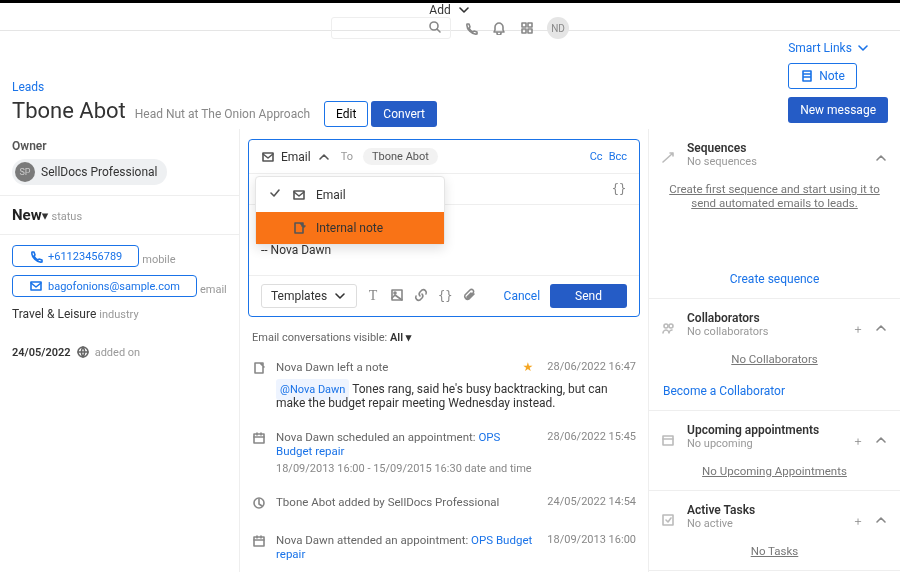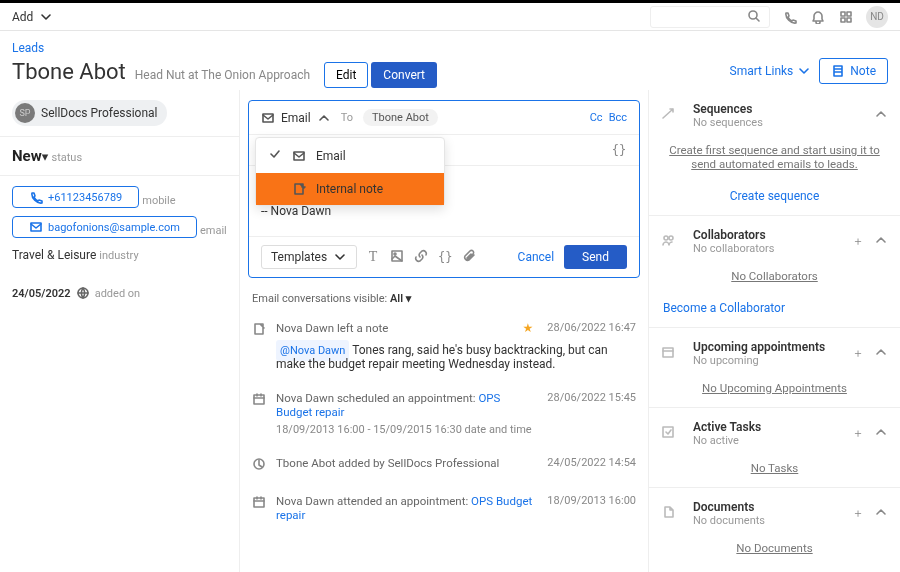--- a/index.html
+++ b/index.html
@@ -1,30 +1,30 @@
 <!DOCTYPE html>
 <html><head>
 <meta charset="utf-8">
 <style>
   * { box-sizing: border-box; margin: 0; padding: 0; font-family: -apple-system, BlinkMacSystemFont, "Segoe UI", Roboto, Arial, sans-serif; }
   body { background: #fff; color: #333; font-size: 12px; width: 900px; height: 572px; overflow: hidden; }
   a { color: #1a73e8; text-decoration: none; }
 
-  .topbar { height: 31px; border-top: 3px solid #000; border-bottom: 1px solid #e5e5e5; display: flex; align-items: center; padding: 0 12px; justify-content: space-between; }
+  .topbar { height: 31px; border-top: 3px solid #000; border-bottom: 1px solid #e5e5e5; display: flex; align-items: center; padding: 0 12px; justify-content: space-between; flex-direction: column; }
   .topbar-left { display: flex; align-items: center; gap: 6px; cursor: pointer; }
   .topbar-right { display: flex; align-items: center; gap: 12px; }
   .search-box { width: 120px; height: 22px; border: 1px solid #eee; border-radius: 3px; display:flex; align-items:center; justify-content:flex-end; padding-right:6px;}
   .topbar-icon { width: 16px; height: 16px; display:flex; align-items:center; justify-content:center; color:#888; cursor:pointer;}
   .avatar { width:22px; height:22px; border-radius:50%; background:#e5e5e5; display:flex; align-items:center; justify-content:center; font-size:10px; color:#888;}
 
   .header-row { padding: 10px 12px 6px 12px; display:flex; justify-content:space-between; align-items:flex-end; }
   .breadcrumb { color:#1a73e8; font-size:12px; margin-bottom:4px; display:block;}
   .lead-name { font-size:22px; color:#333; font-weight:400; display:inline;}
   .lead-sub { color:#888; font-size:12px; margin-left:6px;}
-  .hdr-actions { display:flex; gap:8px; align-items:center;}
+  .hdr-actions { display:flex; gap:8px; align-items:flex-start;flex-direction:column;}
   .btn { padding: 5px 11px; border-radius:3px; font-size:12px; cursor:pointer; border:1px solid transparent;}
   .btn-outline { border-color:#1a73e8; color:#000000; background:#fff;}
   .btn-primary { background:#255cc6; color:#fff;}
   .btn-icon-outline { border-color:#1a73e8; color:#1a73e8; background:#fff; display:flex; gap:5px; align-items:center;}
   .smart-links { color:#1a73e8; font-size:12px; display:flex; align-items:center; gap:4px; cursor:pointer;}
 
   .columns { display:flex; height: calc(572px - 31px - 56px);}
   .col-left { width: 240px; border-right:1px solid #eee; }
   .col-mid { flex:1; padding: 10px 8px 0 8px; overflow:hidden;}
   .col-right { width: 252px; border-left:1px solid #eee; padding: 0; }
@@ -49,21 +49,21 @@
   .c-recipient { background:#f2f2f2; border-radius:11px; padding:2px 9px; font-size:11px; color:#555;}
   .c-ccbcc { margin-left:auto; color:#1a73e8; font-size:11px; display:flex; gap:6px;}
   .c-subject-row { display:flex; align-items:center; justify-content:space-between; padding:8px 12px; border-bottom:1px solid #eee;}
   .c-subject { font-size:12px; color:#333; flex:1;}
   .c-body { padding: 8px 12px 18px 12px; min-height:60px; font-size:12px; color:#333;}
   .c-footer { display:flex; align-items:center; padding:8px 12px; border-top:1px solid #eee; gap:8px;}
   .templates-btn { border:1px solid #ddd; border-radius:3px; padding:4px 9px; font-size:12px; display:flex; gap:6px; align-items:center; cursor:pointer;}
   .tool-icon { color:#888; cursor:pointer; width:16px; text-align:center;}
   .c-actions { margin-left:auto; display:flex; gap:10px; align-items:center;}
   .cancel-link{ color:#1a73e8; cursor:pointer; font-size:12px;}
-  .send-btn { background:#255cc6; color:#fff; padding:5px 18px; border-radius:3px; cursor:pointer; font-size:12px;}
+  .send-btn { background:#255cc6; color:#fff; padding:5px 25px; border-radius:3px; cursor:pointer; font-size:12px;}
 
   
   .dd { position:absolute; top:36px; left:6px; width:190px; background:#fff; border:1px solid #e5e5e5; box-shadow:0 4px 12px rgba(0,0,0,.12); border-radius:4px; z-index:20;}
   .dd-item { display:flex; align-items:center; gap:10px; padding:9px 12px; font-size:12px; cursor:pointer;}
   .dd-item.hl { background:#f97316;}
   .dd-item .check{width:14px;color:#555;}
   .dd-item svg{color:#555;}
 
   
   .filters { padding: 14px 4px 6px 4px; font-size:11px; color:#666; }
@@ -77,21 +77,21 @@
   .act-text { flex:1; font-size:11.5px; color:#666;}
   .act-ts { font-size:11px; color:#888; white-space:nowrap;}
   .act-body { font-size:12px; color:#333; padding:4px 0 0 24px;}
   .act-mention { background:#eef4ff; color:#1a73e8; border-radius:3px; padding:4px 4px; font-size:11px;}
   .act-link { color:#1a73e8;}
   .act-sub { font-size:11px; color:#888; padding:4px 0 0 24px;}
   .star-amber { color:#f5a623; margin-right:6px;}
 
   
   .panel { border-bottom:1px solid #eee; }
-  .panel-h { display:flex; align-items:center; padding:12px; gap:16px;}
+  .panel-h { display:flex; align-items:flex-end; padding:12px; gap:10px;}
   .panel-h .pi { width:16px; color:#bbb; flex-shrink:0;}
   .panel-h .pt { font-weight:600; font-size:12px; color:#333;}
   .panel-h .ps { font-size:11px; color:#999;}
   .panel-h .ctrls { margin-left:auto; display:flex; gap:10px; align-items:center; color:#888;}
   .panel-h .ctrls span{cursor:pointer;}
   .panel-body { padding:2px 14px 12px 14px; font-size:11.5px; color:#777; text-align:center;text-decoration:underline;}
   .panel-link { color:#1a73e8; display:block; padding:6px 14px 12px 14px; font-size:12px;}
 
   
   svg { width:14px; height:14px; stroke:currentColor; fill:none; stroke-width:1.6; stroke-linecap:round; stroke-linejoin:round;}
@@ -152,27 +152,29 @@
       <svg>
           <path d="M3 5l4 4 4-4"></path>
         </svg>
     </span>
     <span class="btn btn-icon-outline">
       <svg>
           <path d="M3 2h8v10H3zM3 5h8M3 8h8"></path>
         </svg>
       <span>Note</span>
     </span>
+    <span class="btn btn-primary">New message</span>
   </div>
 </div>
 
 <div class="columns">
 
   <div class="col-left">
     <div class="l-section">
+      <div class="l-label">Owner</div>
       <div class="owner-chip">
         <span class="dot">SP</span>
         <span>SellDocs Professional</span>
       </div>
     </div>
     <div class="l-section">
       <div class="status-row">
         <span class="status-new">New</span><span style="color:#333;">▾</span>
         <span class="muted">status</span>
       </div>
@@ -363,21 +365,21 @@
           <div class="pt">Sequences</div>
           <div class="ps">No sequences</div>
         </div>
         <div class="ctrls">
             <span><svg>
                 <path d="M3 9l4-4 4 4"></path>
               </svg></span>
           </div>
       </div>
       <div class="panel-body">Create first sequence and start using it to send automated emails to leads.</div>
-      <a class="panel-link" style="text-align:center;">Create sequence</a>
+      <a class="panel-link" style="text-align:center;margin-top:44px;">Create sequence</a>
     </div>
 
     <div class="panel">
       <div class="panel-h">
         <span class="pi"><svg>
               <circle cx="5" cy="5" r="2"></circle>
               <circle cx="10" cy="5" r="2"></circle>
               <path d="M2 12c0-2 2-3 3-3s3 1 3 3M8 12c0-2 2-3 3-3"></path>
             </svg></span>
         <div>

